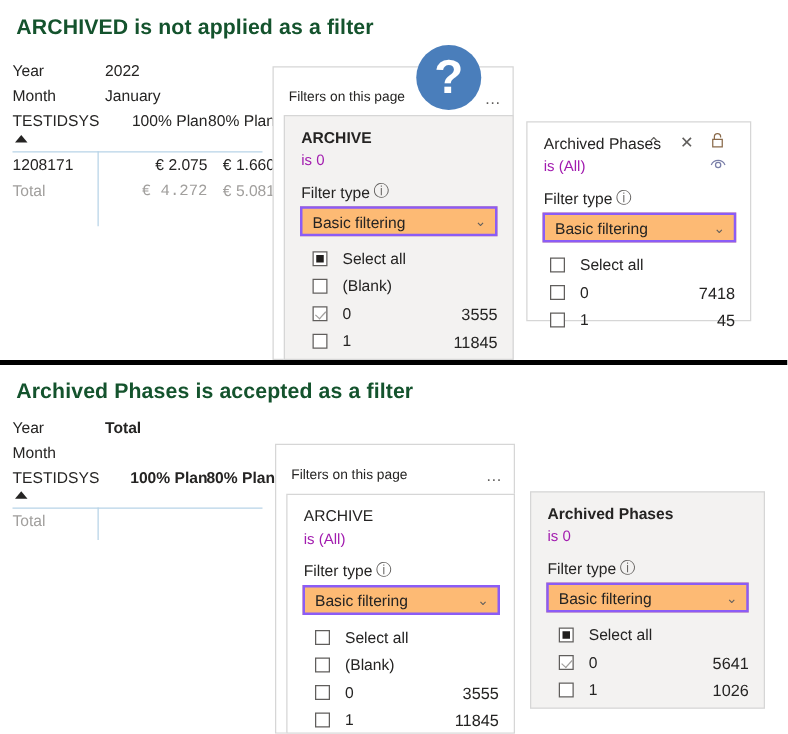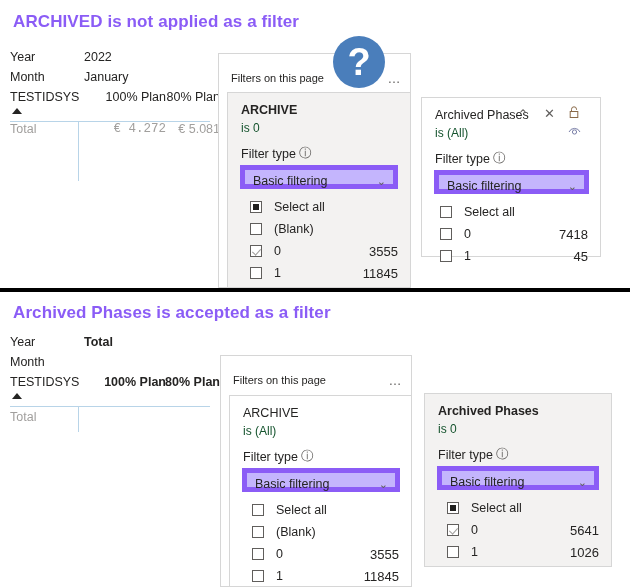--- a/index.html
+++ b/index.html
@@ -32,21 +32,21 @@
     height: 4px;
     background: #000000;
   }
 
   .section-title {
     position: absolute;
     left: 13px;
     font-size: 17px;
     font-weight: bold;
     letter-spacing: .1px;
-    color: #8b5cf6;
+    color: #14532d;
     white-space: nowrap;
   }
   #title-top    { top: 12px; }
   #title-bottom { top: 303px; }
 
   
   .matrix {
     position: absolute;
     font-size: 12.5px;
     color: #252423;
@@ -137,21 +137,21 @@
     top: 10px;
     font-size: 12.5px;
     white-space: nowrap;
   }
   .card-title.strong { font-weight: bold; }
   .card-sub {
     position: absolute;
     left: 13px;
     top: 28px;
     font-size: 12px;
-    color: #14532d;
+    color: #a21caf;
     white-space: nowrap;
   }
   .card-filtertype {
     position: absolute;
     left: 13px;
     top: 52px;
     font-size: 12.5px;
     white-space: nowrap;
   }
   .info-glyph {
@@ -160,22 +160,22 @@
     margin-left: 3px;
     color: #605e5c;
   }
 
   .combo {
     position: absolute;
     left: 12px;
     top: 72px;
     height: 24px;
     box-sizing: border-box;
-    background: #c4b5fd;
-    border: 5px solid #8b5cf6;
+    background: #fdba74;
+    border: 2px solid #8b5cf6;
   }
   .combo-label {
     position: absolute;
     left: 8px;
     top: 4px;
     font-size: 12.5px;
     color: #252423;
     white-space: nowrap;
   }
   .combo-chevron {
@@ -290,20 +290,25 @@
       <span class="mx-c0">TESTIDSYS</span>
       <span class="mx-c1">100% Plan</span>
       <span class="mx-c2">80% Plan</span>
     </div>
     <div style="position:relative;height:10px;">
       <span class="sort-caret"></span>
     </div>
     <div class="mx-rule" style="top:71px;"></div>
     <div class="mx-vrule" style="left:68px;top:71px;height:60px;"></div>
 
+    <div class="mx-row" style="margin-top:3px;height:21px;">
+      <span class="mx-c0" style="top:2px;">1208171</span>
+      <span class="mx-c1" style="top:2px;">€ 2.075</span>
+      <span class="mx-c2" style="top:2px;">€ 1.660</span>
+    </div>
     <div class="mx-row muted" style="height:21px;">
       <span class="mx-c0" style="top:2px;">Total</span>
       <span class="mx-c1" style="top:2px;font-family:Liberation Mono, monospace;">€ 4.272</span>
       <span class="mx-c2" style="top:2px;">€ 5.081</span>
     </div>
   </div>
 
   <div class="filter-pane" id="pane-top">
     <span class="pane-header">Filters on this page</span>
     <span class="pane-ellipsis">…</span>

